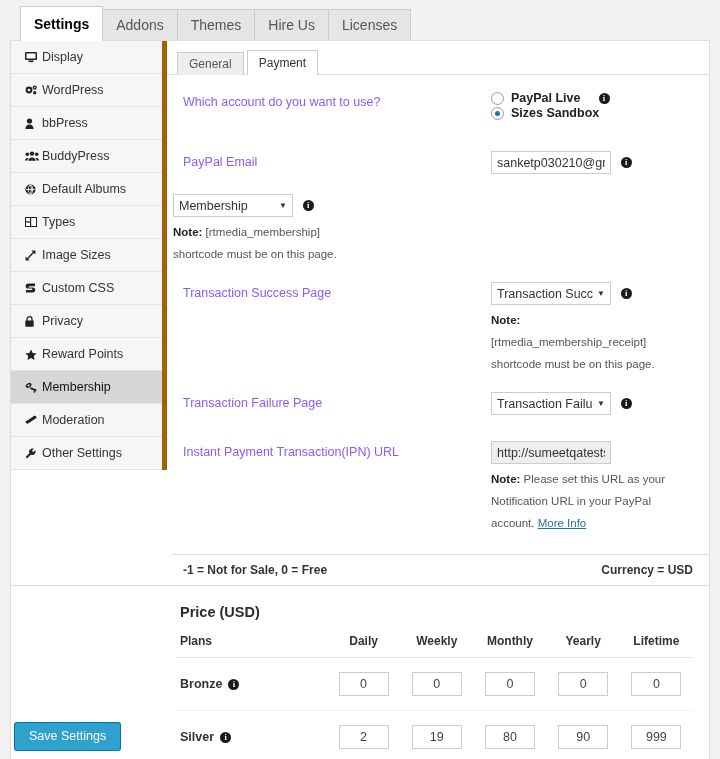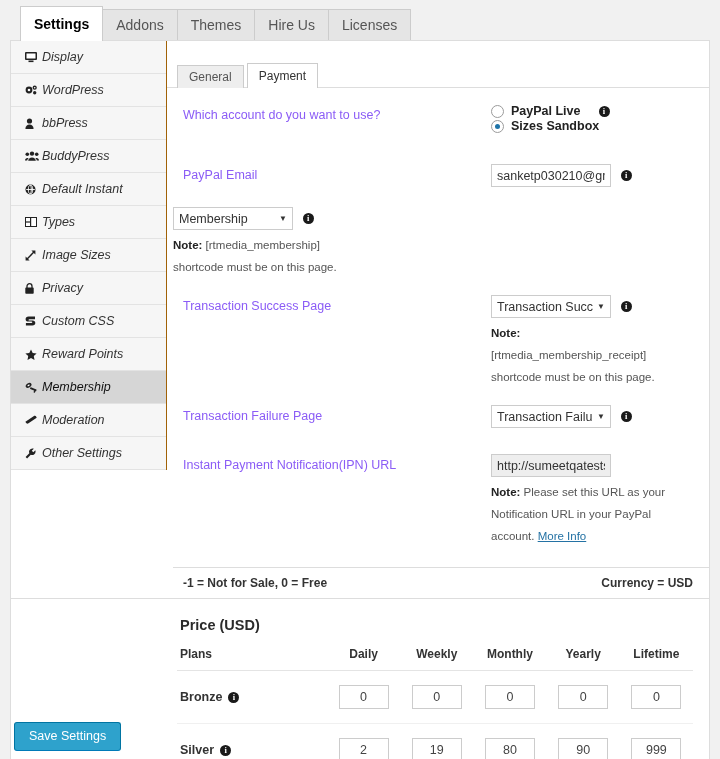--- a/index.html
+++ b/index.html
@@ -49,23 +49,22 @@
     width: 700px;
     background: #fff;
     border: 1px solid #ddd;
   }
   .panel-inner { display: flex; align-items: flex-start; }
 
   
   .sidebar {
     width: 156px;
     flex: 0 0 156px;
-    border-right: 1px solid #a16207;
-    background: #fff;
-    font-style: italic;
+    border-right: 5px solid #a16207;
+    background: #fff;
   }
   .side-item {
     display: flex;
     align-items: center;
     gap: 2px;
     height: 33px;
     padding: 0 8px 0 14px;
     border-bottom: 1px solid #e3e3e3;
     font-size: 12.5px;
     color: #333;
@@ -89,21 +88,21 @@
   .content {
     flex: 1 1 auto;
     min-width: 0;
     padding: 0;
     position: relative;
   }
   .subtabs {
     display: flex;
     align-items: flex-end;
     padding: 13px 0 0 10px;
-    height: 47px;
+    height: 34px;
     border-bottom: 1px solid #ddd;
   }
   .subtab {
     border: 1px solid #ccc;
     border-bottom: none;
     background: #eee;
     color: #555;
     font-size: 12px;
     padding: 4px 11px 4px 11px;
     margin-right: 3px;
@@ -345,21 +344,21 @@
           <span>BuddyPress</span>
         </div>
         <div class="side-item">
           <span class="side-icon">
             <svg width="11" height="11" viewBox="0 0 11 11">
               <circle cx="5.5" cy="5.5" r="5" fill="#222"></circle>
               <path d="M5.5 1.2c1.1 1.1 1.1 7.4 0 8.6M1.2 5.5h8.6" stroke="#fff" stroke-width="0.9" fill="none"></path>
               <ellipse cx="5.5" cy="5.5" rx="2.2" ry="4.3" stroke="#fff" stroke-width="0.9" fill="none"></ellipse>
             </svg>
           </span>
-          <span>Default Instant</span>
+          <span>Default Albums</span>
         </div>
         <div class="side-item">
           <span class="side-icon">
             <svg width="12" height="10" viewBox="0 0 12 10">
               <rect x="0" y="0" width="12" height="10" fill="#222"></rect>
               <rect x="1" y="1" width="4" height="3.4" fill="#fff"></rect>
               <rect x="1" y="5.6" width="4" height="3.4" fill="#fff"></rect>
               <rect x="6.2" y="1" width="4.8" height="8" fill="#fff"></rect>
             </svg>
           </span>
@@ -368,34 +367,34 @@
         <div class="side-item">
           <span class="side-icon">
             <svg width="11" height="11" viewBox="0 0 11 11">
               <path d="M10.4 0.6 L6.4 0.6 L7.9 2.1 L2.1 7.9 L0.6 6.4 L0.6 10.4 L4.6 10.4 L3.1 8.9 L8.9 3.1 L10.4 4.6 Z" fill="#222"></path>
             </svg>
           </span>
           <span>Image Sizes</span>
         </div>
         <div class="side-item">
           <span class="side-icon">
+            <svg width="11" height="11" viewBox="0 0 11 11">
+              <path d="M10 0.6H3.6C1.6 0.6 0.6 1.7 0.6 3.2c0 1.4 1 2.3 2.5 2.3h3.3c.6 0 .9.3.9.7s-.4.7-.9.7H0.9v2.5h6.4c2 0 3-1.1 3-2.5 0-1.5-1-2.4-2.6-2.4H4.4c-.6 0-.9-.2-.9-.6 0-.4.4-.7.9-.7H10z" fill="#222"></path>
+            </svg>
+          </span>
+          <span>Custom CSS</span>
+        </div>
+        <div class="side-item">
+          <span class="side-icon">
             <svg width="9" height="11" viewBox="0 0 9 11">
               <path d="M2 5V3.2a2.5 2.5 0 0 1 5 0V5" stroke="#222" stroke-width="1.3" fill="none"></path>
               <rect x="0.3" y="4.6" width="8.4" height="6.2" rx="0.8" fill="#222"></rect>
             </svg>
           </span>
           <span>Privacy</span>
-        </div>
-        <div class="side-item">
-          <span class="side-icon">
-            <svg width="11" height="11" viewBox="0 0 11 11">
-              <path d="M10 0.6H3.6C1.6 0.6 0.6 1.7 0.6 3.2c0 1.4 1 2.3 2.5 2.3h3.3c.6 0 .9.3.9.7s-.4.7-.9.7H0.9v2.5h6.4c2 0 3-1.1 3-2.5 0-1.5-1-2.4-2.6-2.4H4.4c-.6 0-.9-.2-.9-.6 0-.4.4-.7.9-.7H10z" fill="#222"></path>
-            </svg>
-          </span>
-          <span>Custom CSS</span>
         </div>
         <div class="side-item">
           <span class="side-icon">
             <svg width="12" height="11" viewBox="0 0 12 11">
               <path d="M6 0.4 7.7 3.9 11.6 4.4 8.8 7.1 9.5 11 6 9.1 2.5 11 3.2 7.1 0.4 4.4 4.3 3.9Z" fill="#222"></path>
             </svg>
           </span>
           <span>Reward Points</span>
         </div>
         <div class="side-item active">
@@ -493,21 +492,21 @@
           <div class="fright">
             <span class="selbox">
               <span class="sellabel">Transaction Failure</span>
               <span class="caret">▼</span>
             </span>
             <span class="info">i</span>
           </div>
         </div>
 
         <div class="frow" style="margin-top:26px">
-          <div class="fleft">Instant Payment Notification(IPN) URL</div>
+          <div class="fleft">Instant Payment Transaction(IPN) URL</div>
           <div class="fright">
             <input class="txt url" style="width: 120px;" readonly="" value="http://sumeetqatestsite.com/?rtmedia_paypal_ipn=1">
             <div class="note">
               <b>Note:</b><span> Please set this URL as your Notification URL in your PayPal account. </span><a href="#">More Info</a>
             </div>
           </div>
         </div>
 
       </div>
 

